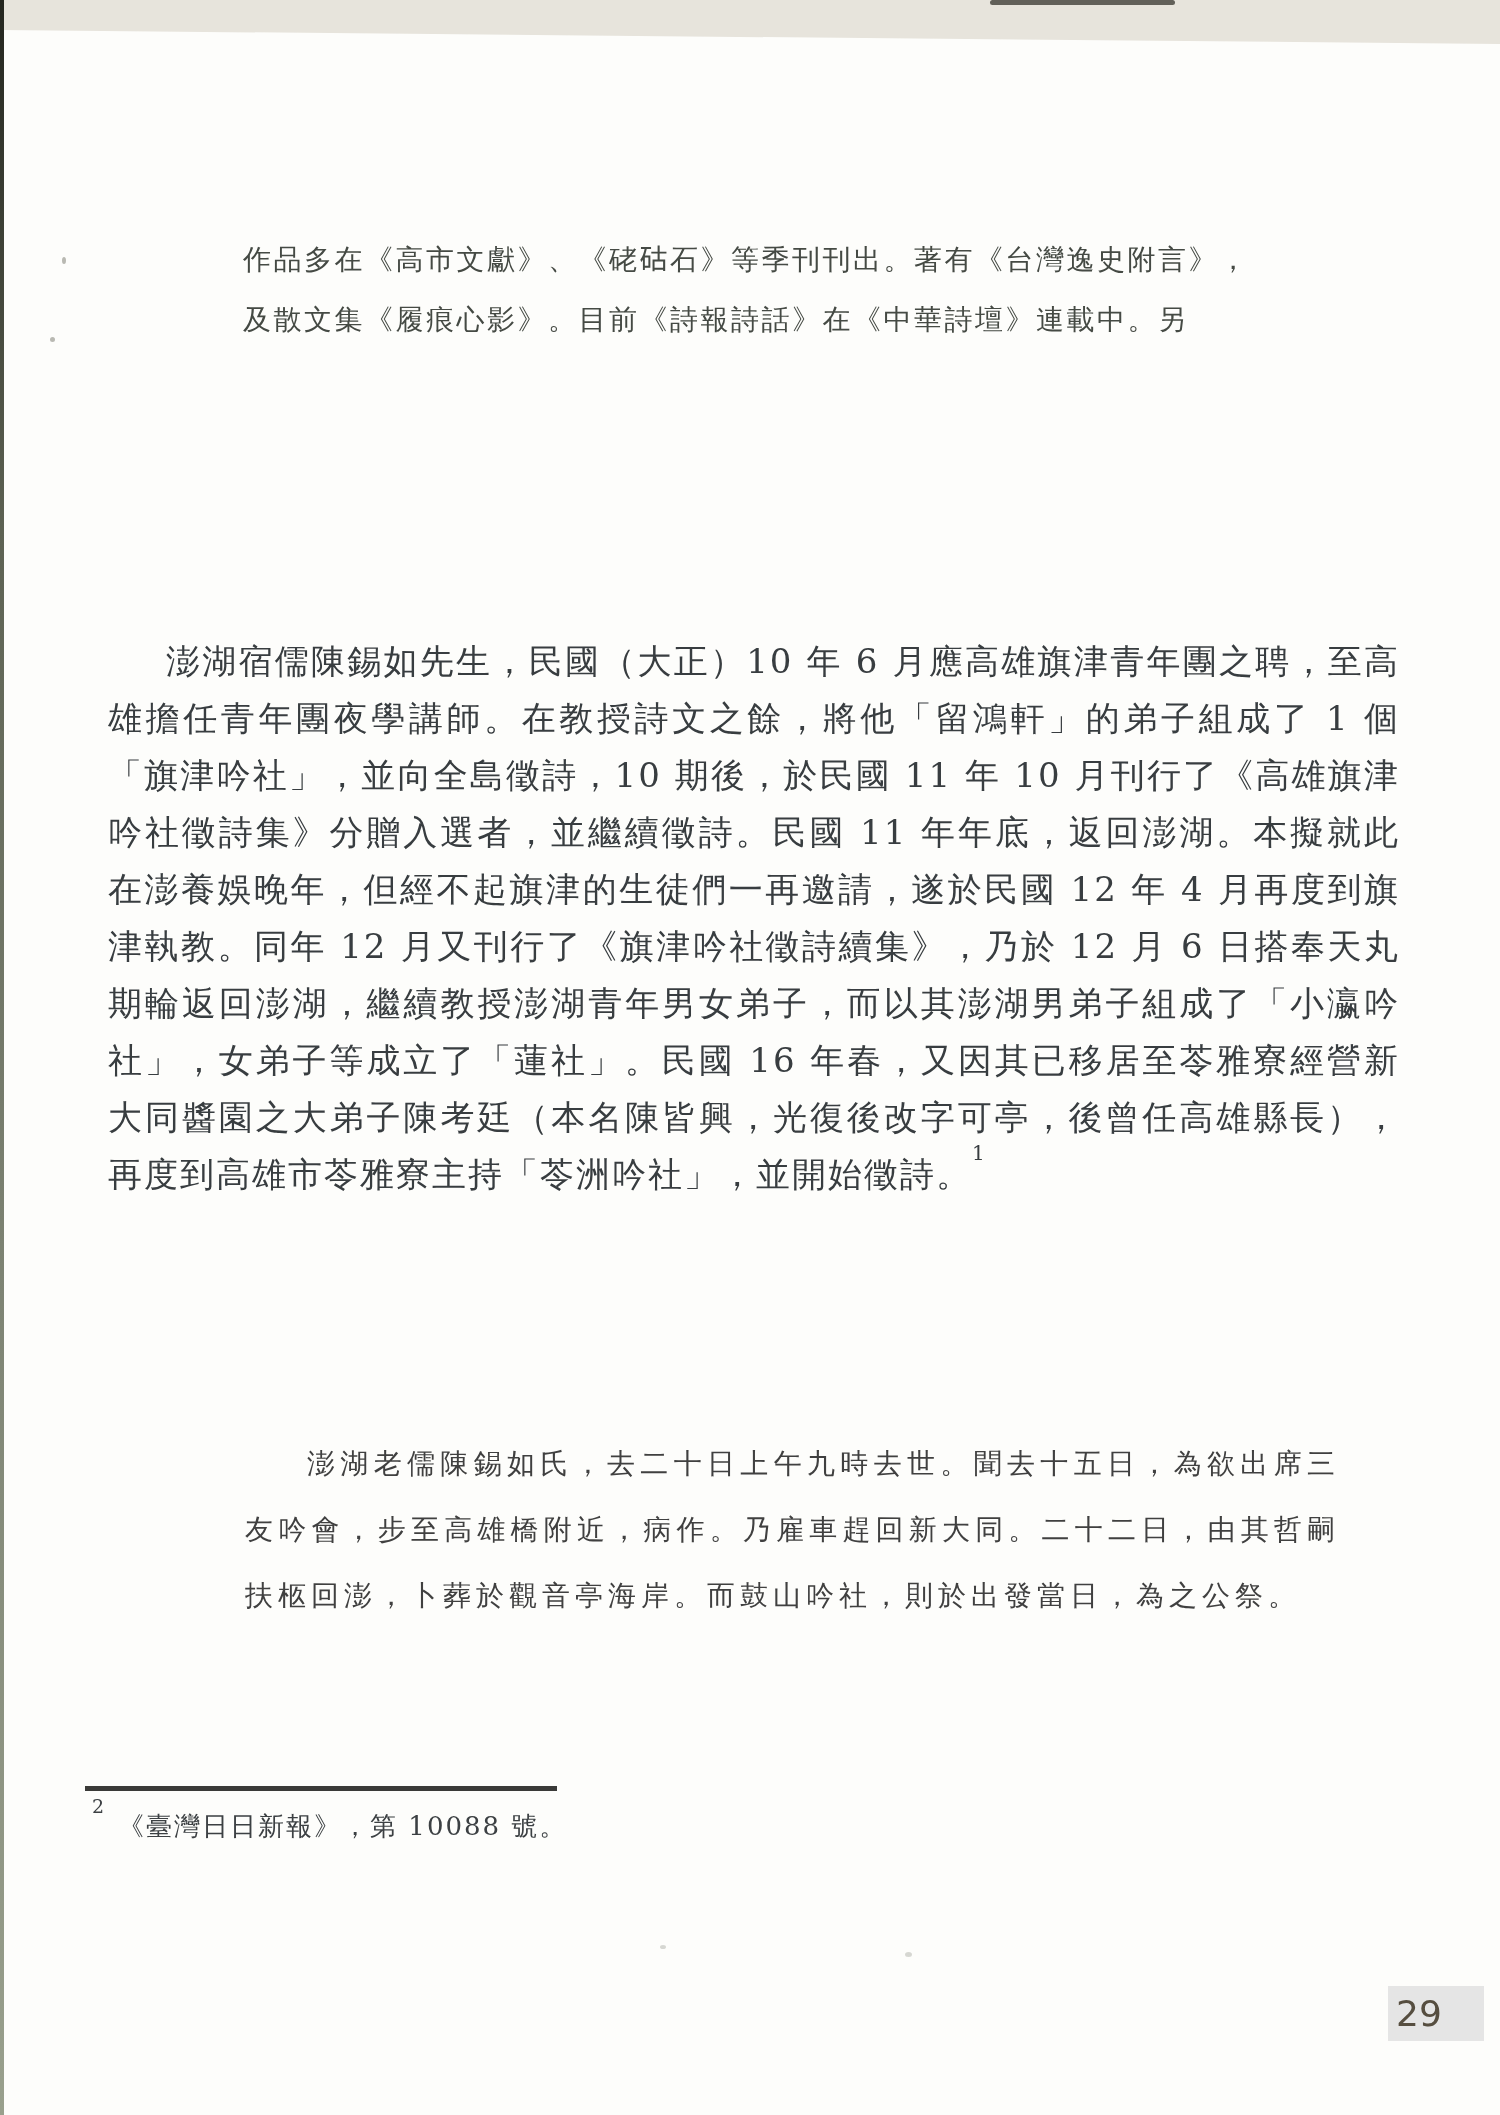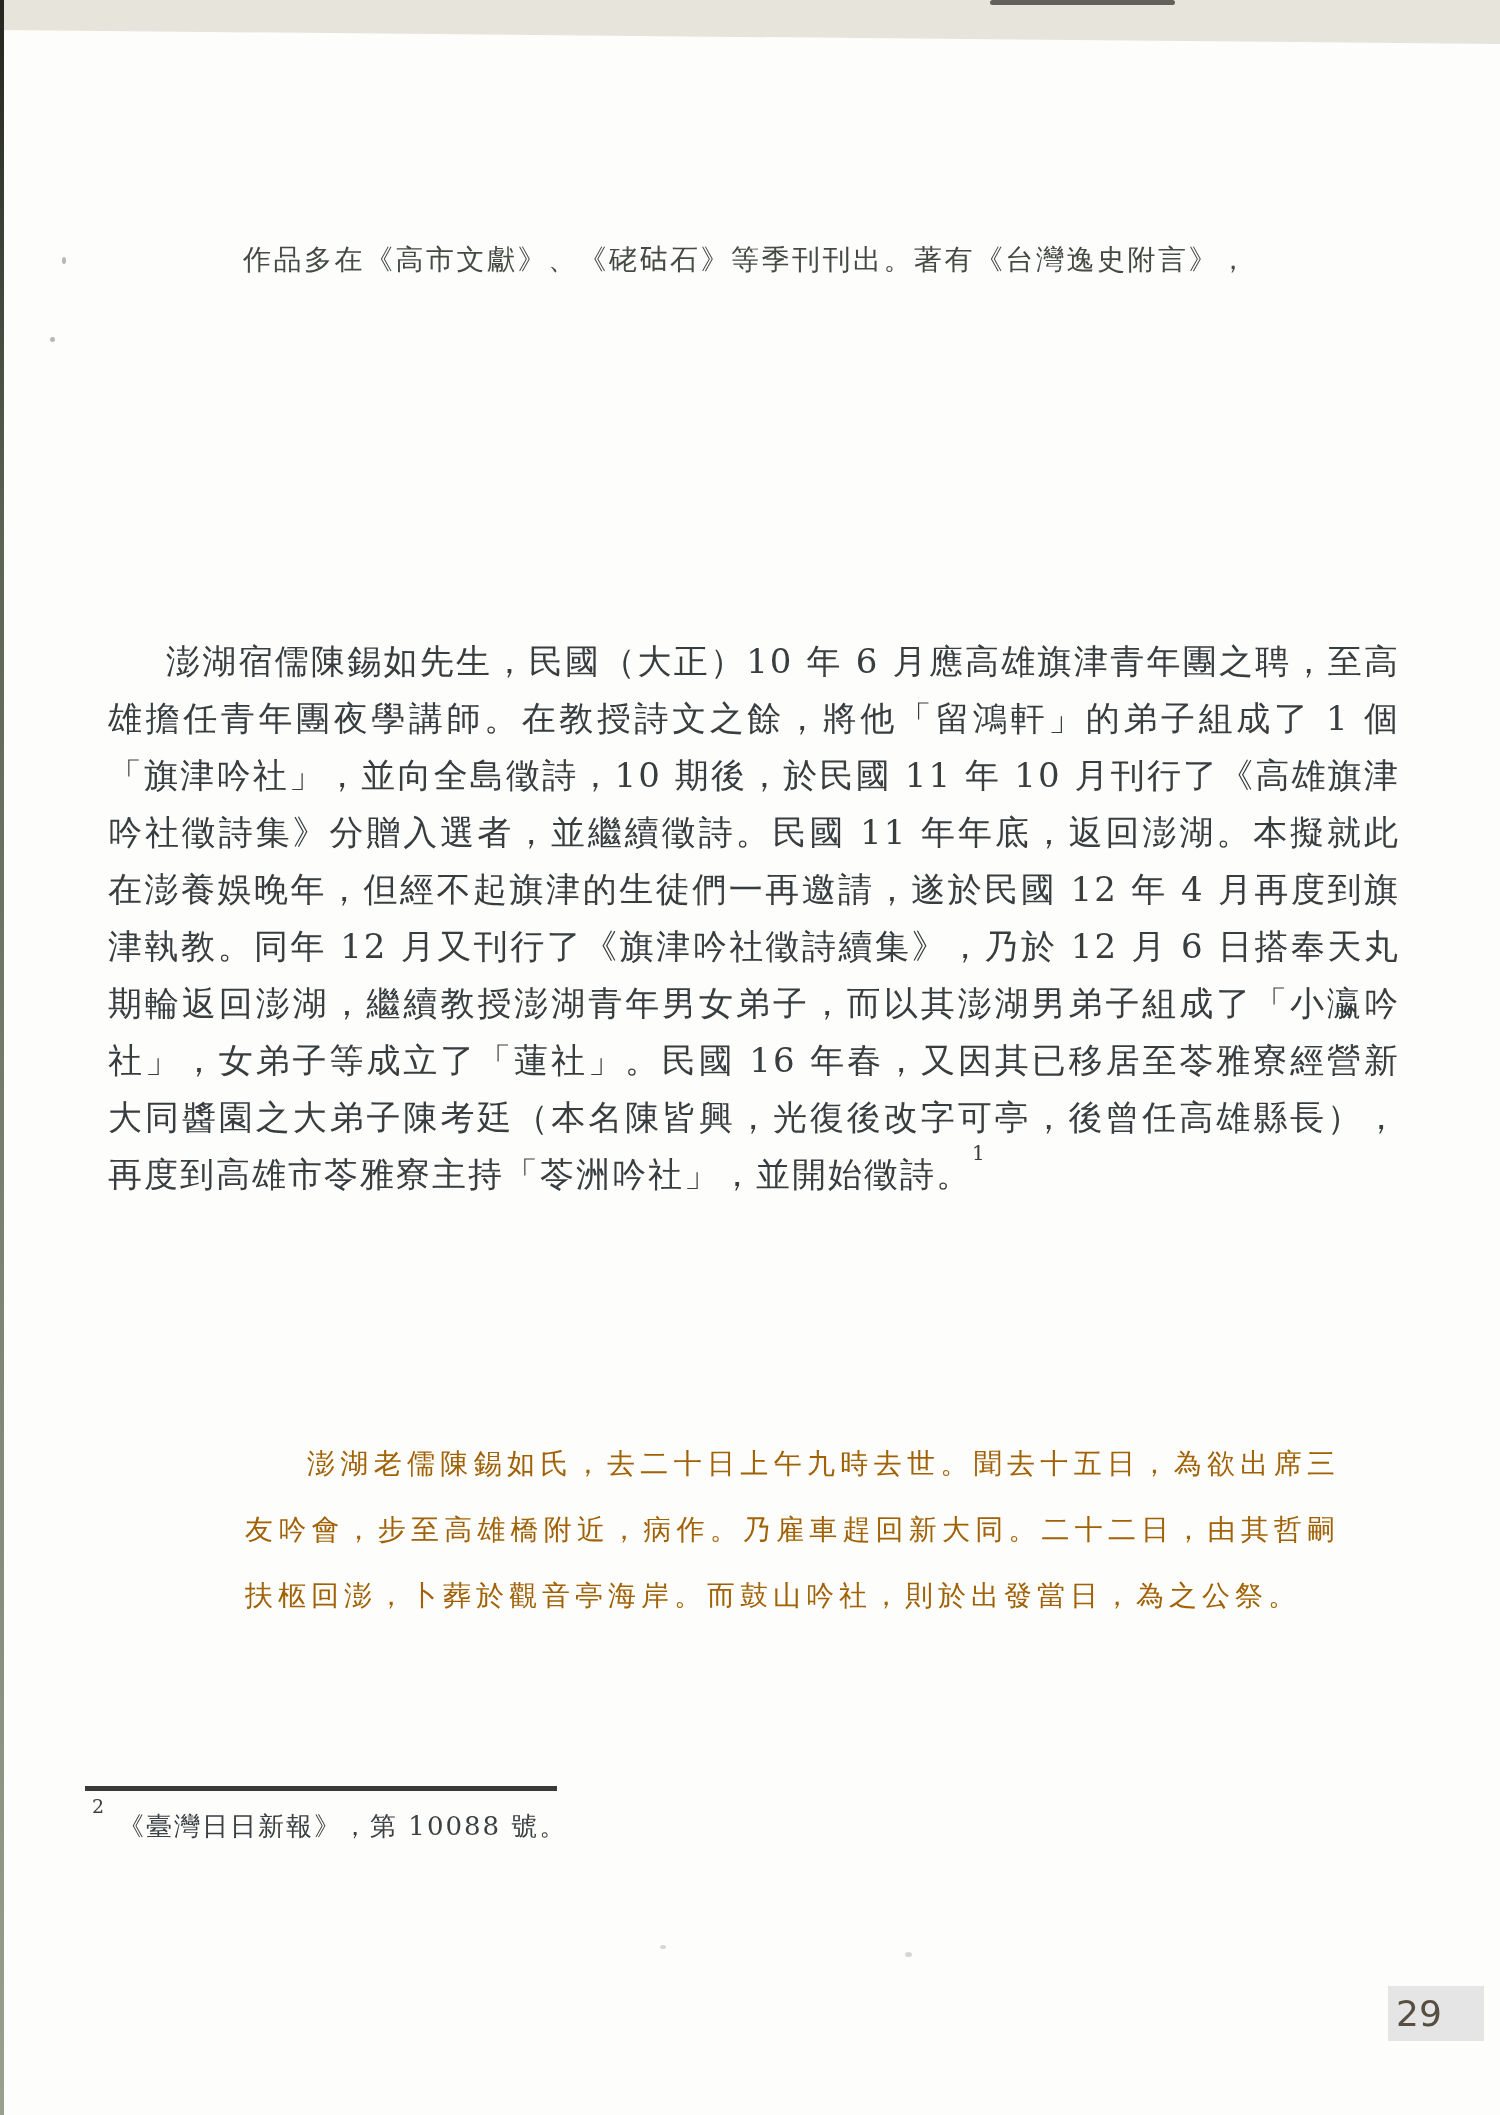--- a/index.html
+++ b/index.html
@@ -50,21 +50,21 @@
   .body-p { margin: 0; text-indent: 58px; }
   .ref-sup {
     font-size: 20px; letter-spacing: 0;
     position: relative; top: -0.7em; line-height: 0;
   }
 
   
   .quote-block {
     position: absolute; left: 245px; top: 1431px; width: 1095px;
     font-size: 28px; line-height: 66px; letter-spacing: 5px;
-    color: #a16207; font-weight: 500;
+    color: #404040; font-weight: 500;
     text-align: justify; text-justify: inter-ideograph;
     text-indent: 62px;
   }
   .quote-block p { margin: 0; }
 
   
   .fn-rule {
     position: absolute; left: 85px; top: 1786px; width: 472px; height: 5px;
     background: #3a3a38;
   }
@@ -98,20 +98,21 @@
   <div class="scan-band-top"></div>
   <div class="scan-streak-top"></div>
   <div class="scan-edge-left"></div>
   <div class="speck s1"></div>
   <div class="speck s2"></div>
   <div class="speck s3"></div>
   <div class="speck s4"></div>
 
   <div class="intro-block">
     <div>作品多在《高市文獻》、《硓𥑮石》等季刊刊出。著有《台灣逸史附言》，</div>
+    <div>及散文集《履痕心影》。目前《詩報詩話》在《中華詩壇》連載中。另</div>
   </div>
 
   <div class="body-block">
     <p class="body-p"><span>澎湖宿儒陳錫如先生，民國（大正）10 年 6 月應高雄旗津青年團之聘，至高雄擔任青年團夜學講師。在教授詩文之餘，將他「留鴻軒」的弟子組成了 1 個「旗津吟社」，並向全島徵詩，10 期後，於民國 11 年 10 月刊行了《高雄旗津吟社徵詩集》分贈入選者，並繼續徵詩。民國 11 年年底，返回澎湖。本擬就此在澎養娛晚年，但經不起旗津的生徒們一再邀請，遂於民國 12 年 4 月再度到旗津執教。同年 12 月又刊行了《旗津吟社徵詩續集》，乃於 12 月 6 日搭奉天丸期輪返回澎湖，繼續教授澎湖青年男女弟子，而以其澎湖男弟子組成了「小瀛吟社」，女弟子等成立了「蓮社」。民國 16 年春，又因其已移居至苓雅寮經營新大同醬園之大弟子陳考廷（本名陳皆興，光復後改字可亭，後曾任高雄縣長），再度到高雄市苓雅寮主持「苓洲吟社」，並開始徵詩。</span><sup class="ref-sup">1</sup></p>
   </div>
 
   <div class="quote-block">
     <p>澎湖老儒陳錫如氏，去二十日上午九時去世。聞去十五日，為欲出席三友吟會，步至高雄橋附近，病作。乃雇車趕回新大同。二十二日，由其哲嗣扶柩回澎，卜葬於觀音亭海岸。而鼓山吟社，則於出發當日，為之公祭。</p>
   </div>
 

